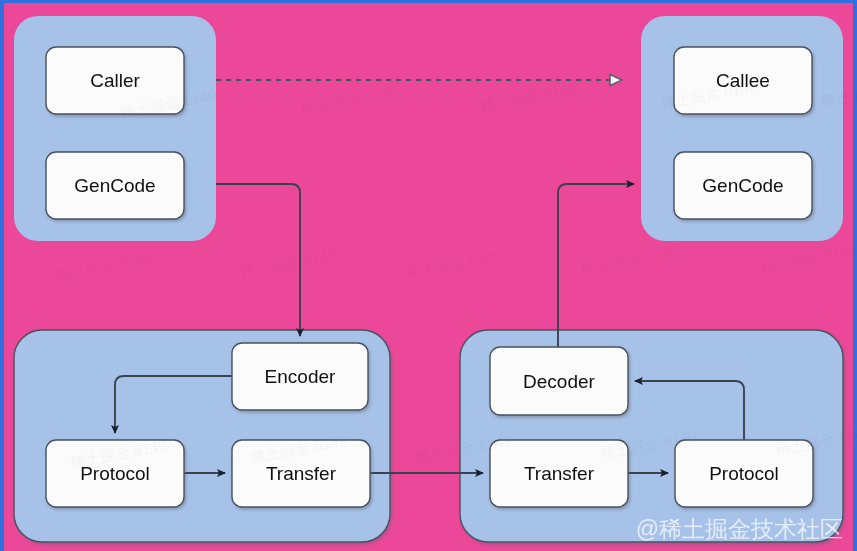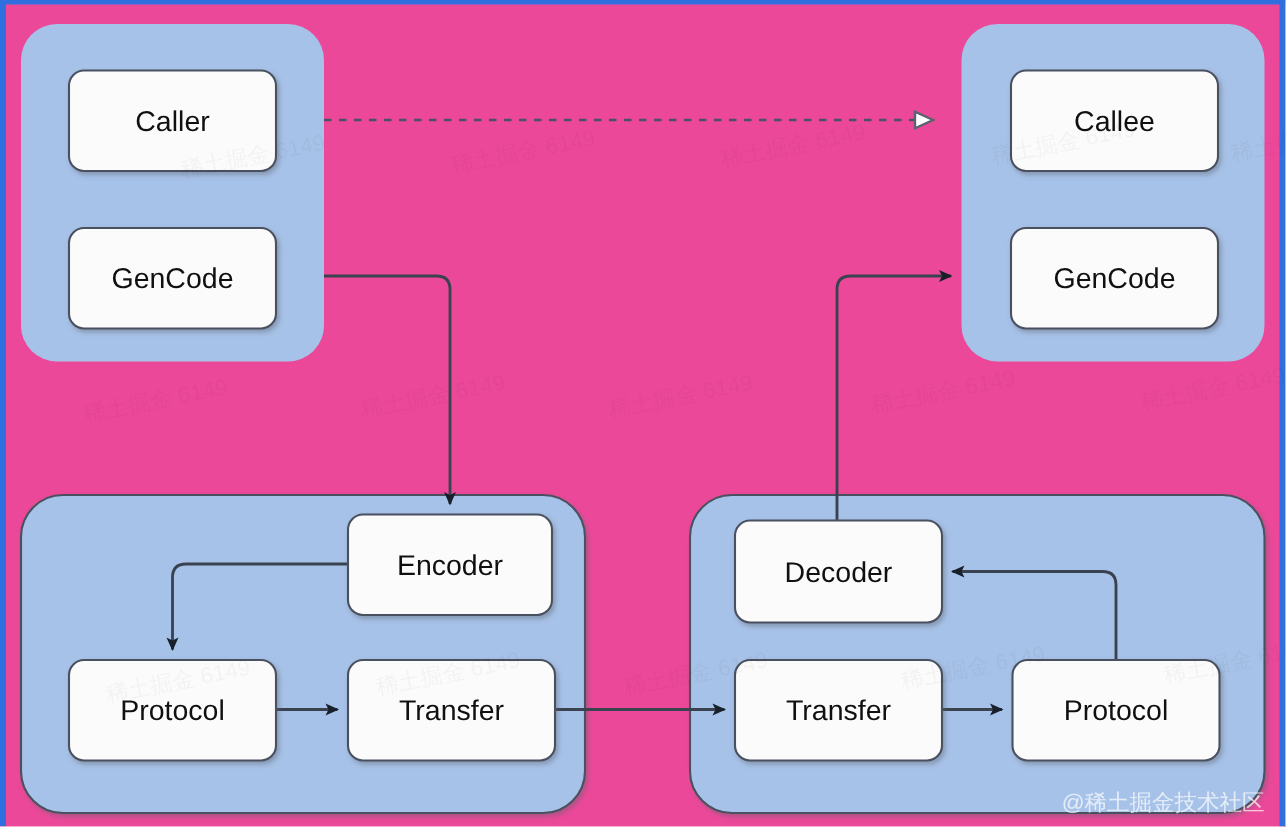--- a/index.html
+++ b/index.html
@@ -74,21 +74,21 @@
     transform: rotate(-11deg);
     white-space: nowrap;
     pointer-events: none;
     user-select: none;
   }
   #corner-watermark {
     position: absolute;
     right: 14px;
     bottom: 6px;
     font-family: "Liberation Sans", sans-serif;
-    font-size: 15px;
+    font-size: 23px;
     color: #ffffff;
     opacity: 0.70;
     white-space: nowrap;
     pointer-events: none;
     user-select: none;
   }
 </style>
 </head>
 <body>
 

